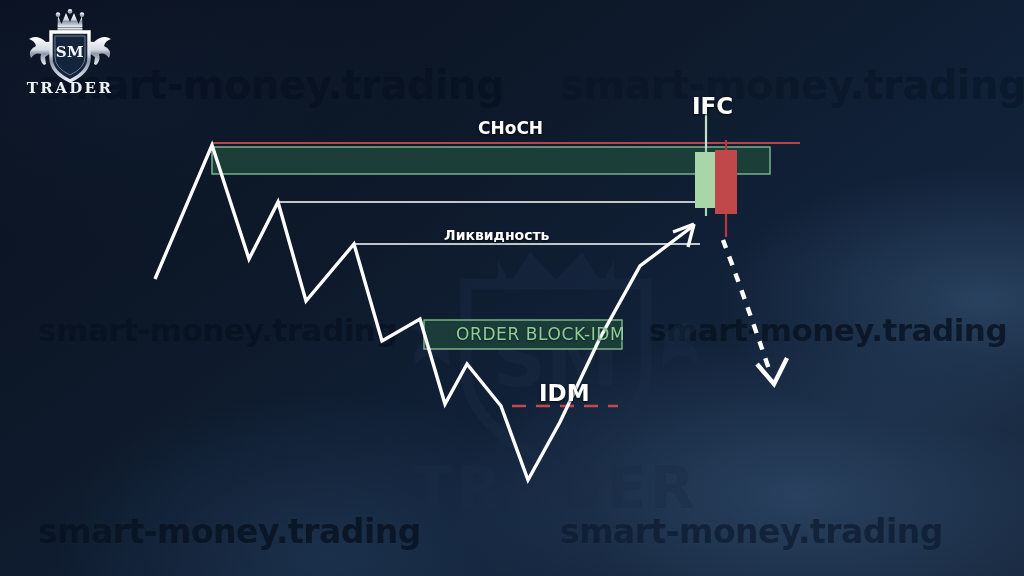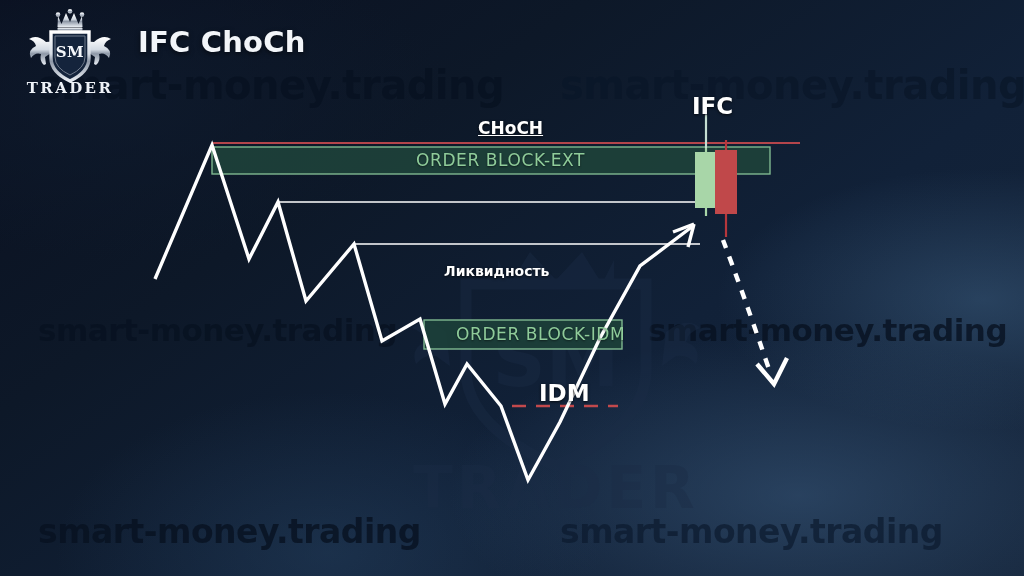--- a/index.html
+++ b/index.html
@@ -113,21 +113,20 @@
       <path d="M32 34 q-9 -8 -17 -3 q6 2 7 7 q-9 4 -5 12 q4 -6 10 -4 q-2 7 3 11 l2 -1 l-1 -7 l6 -4 l-1 8 l2 0 l2 -9 l4 -4 l0 -7 z"></path>
       <path d="M80 34 q9 -8 17 -3 q-6 2 -7 7 q9 4 5 12 q-4 -6 -10 -4 q2 7 -3 11 l-2 -1 l1 -7 l-6 -4 l1 8 l-2 0 l-2 -9 l-4 -4 l0 -7 z"></path>
     </g>
 
     <path d="M37 24 L75 24 L75 50 Q75 64 56 73 Q37 64 37 50 Z" fill="#14243c" stroke="url(#silver)" stroke-width="3.4"></path>
     <path d="M41 28 L71 28 L71 49 Q71 60 56 67 Q41 60 41 49 Z" fill="none" stroke="#6f7a8b" stroke-width="1"></path>
     <text x="56" y="49" text-anchor="middle" font-family="DejaVu Serif, serif" font-size="15" font-weight="700" fill="#f4f7fb" letter-spacing="0.5">SM</text>
     <text x="56" y="85" text-anchor="middle" font-family="DejaVu Serif, serif" font-size="15" font-weight="700" letter-spacing="2.4" fill="#eef2f7">TRADER</text>
   </svg>
 
-  <div id="title">IFC ChoCh</div>
 
   <svg id="chart" viewBox="0 0 1024 576">
 
     <rect x="212" y="147" width="558" height="27" fill="#1d4139" fill-opacity="0.92" stroke="#7fb890" stroke-width="1.4"></rect>
 
     <rect x="424" y="320" width="198" height="29" fill="#1d4139" fill-opacity="0.88" stroke="#7fb890" stroke-width="1.4"></rect>
 
     <line x1="212" y1="143" x2="800" y2="143" stroke="#b4454b" stroke-width="2"></line>
 
     <line x1="278" y1="202" x2="700" y2="202" stroke="#ffffff" stroke-width="1.7"></line>
@@ -155,26 +154,25 @@
     </g>
 
     <line x1="706" y1="110" x2="706" y2="148" stroke="#d8e3ee" stroke-width="1.2"></line>
 
     <g>
       <path d="M723 240 Q742 290 770 372" fill="none" stroke="#ffffff" stroke-width="4.4" stroke-dasharray="9 9"></path>
       <path d="M757 364 L774 384 L787 358" fill="none" stroke="#ffffff" stroke-width="4.4" stroke-linejoin="miter"></path>
     </g>
   </svg>
 
-  <div class="lbl lbl-choch" style="left:478px; top:118px;text-decoration:underline;">CHoCH</div>
+  <div class="lbl lbl-choch" style="left:478px; top:118px;">CHoCH</div>
 
   <div class="lbl lbl-ifc" style="left:692px; top:93px;">IFC</div>
 
   <div class="lbl lbl-idm" style="left:539px; top:380px;">IDM</div>
 
 
-  <div class="lbl lbl-ru" style="left:444px; top:227px;margin-top:36px;">Ликвидность</div>
+  <div class="lbl lbl-ru" style="left:444px; top:227px;">Ликвидность</div>
 
-  <div class="ob-label" style="left:416px; top:150px;">ORDER BLOCK-EXT</div>
 
   <div class="ob-label" style="left:456px; top:324px;">ORDER BLOCK-IDM</div>
 
 </div>
 
 </body></html>

